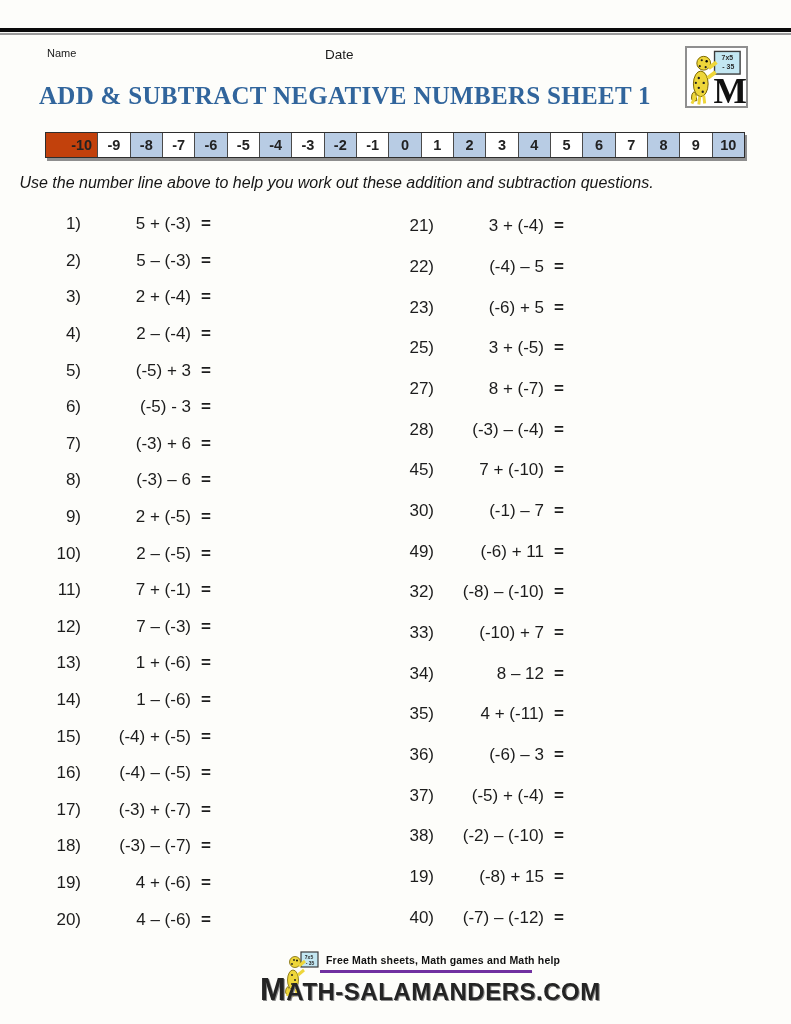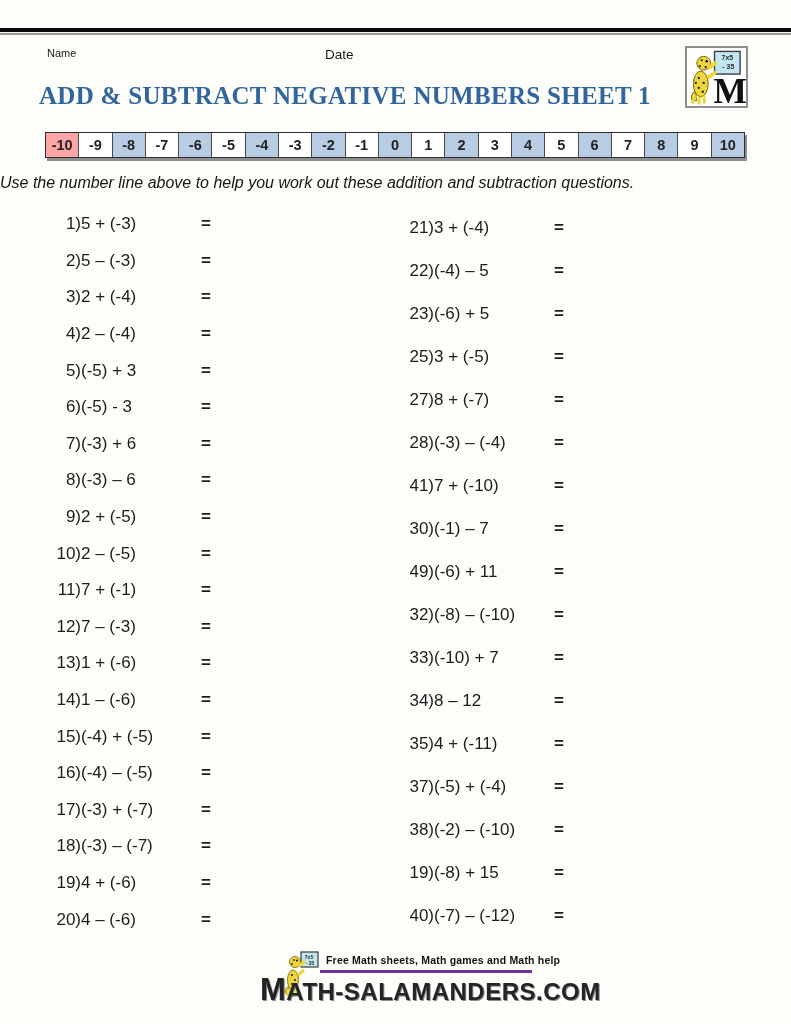--- a/index.html
+++ b/index.html
@@ -25,31 +25,31 @@
            font-weight:bold; font-size:25px; letter-spacing:0.3px; color:#31659c; white-space:nowrap; }
 
   
   .number-line { position:absolute; left:45px; top:132px; width:700px; height:26px;
                  display:flex; border:1.5px solid #2e2e2e;
                  box-shadow:2px 3px 0 #8e8e8e; background:#ffffff; }
   .nl-cell { flex:1; border-left:1px solid #4a4a4a; display:flex; align-items:center;
              justify-content:center; font-size:14.5px; font-weight:600; color:#222; }
   .nl-cell:first-child { border-left:none; }
 
-  .instruction { position:absolute; left:0; top:174px; width:673px; text-align:left;
+  .instruction { position:absolute; left:0; top:174px; width:673px; text-align:center;
                  font-style:italic; font-size:16px; color:#161616; }
 
   
   .problems { position:absolute; left:0; top:206px; display:flex; }
   .problems table { border-collapse:collapse; }
   .problems td { height:36.6px; vertical-align:middle; font-size:17px; color:#1c1c1c; white-space:nowrap; }
   .col-left  { margin-left:35px; }
   .col-right { margin-left:167px; }
   td.pnum  { width:46px;  text-align:right; }
-  td.pexpr { width:110px; text-align:left; }
+  td.pexpr { width:110px; text-align:right; }
   td.peq   { width:30px;  text-align:center; font-weight:600; }
 
   
   .f-salamander { position:absolute; left:283px; top:950px; width:38px; height:48px; }
   .f-salamander svg { display:block; width:100%; height:100%; }
   .f-tagline { position:absolute; left:326px; top:954px; font-size:10.5px; font-weight:bold;
                letter-spacing:0.2px; color:#111; white-space:nowrap; }
   .f-underline { position:absolute; left:320px; top:970px; width:212px; height:3px; background:#7030a0; }
   .f-site { position:absolute; left:260px; top:972px; font-size:24px; font-weight:bold;
             letter-spacing:0.5px; color:#242424; text-shadow:1px 1px 0 #8a8a8a; white-space:nowrap; }
@@ -96,21 +96,21 @@
         <circle cx="19" cy="19" r="1.1"></circle>
           <circle cx="9" cy="35" r="1.1"></circle>
       </g>
       <circle cx="20" cy="13" r="1.2" fill="#000"></circle>
     </svg>
   </div>
 
   <div class="title">ADD &amp; SUBTRACT NEGATIVE NUMBERS SHEET 1</div>
 
   <div class="number-line">
-      <div class="nl-cell" style="background: #fca5a5;">-10</div>
+      <div class="nl-cell" style="background: #c2410c; padding-left: 20px;">-10</div>
       <div class="nl-cell" style="background: rgb(255, 255, 255);">-9</div>
       <div class="nl-cell" style="background: rgb(184, 204, 228);">-8</div>
       <div class="nl-cell" style="background: rgb(255, 255, 255);">-7</div>
       <div class="nl-cell" style="background: rgb(184, 204, 228);">-6</div>
       <div class="nl-cell" style="background: rgb(255, 255, 255);">-5</div>
       <div class="nl-cell" style="background: rgb(184, 204, 228);">-4</div>
       <div class="nl-cell" style="background: rgb(255, 255, 255);">-3</div>
       <div class="nl-cell" style="background: rgb(184, 204, 228);">-2</div>
       <div class="nl-cell" style="background: rgb(255, 255, 255);">-1</div>
       <div class="nl-cell" style="background: rgb(184, 204, 228);">0</div>
@@ -259,21 +259,21 @@
             <td class="pnum">27)</td>
             <td class="pexpr">8 + (-7)</td>
             <td class="peq">=</td>
           </tr>
           <tr>
             <td class="pnum">28)</td>
             <td class="pexpr">(-3) – (-4)</td>
             <td class="peq">=</td>
           </tr>
           <tr>
-            <td class="pnum">41)</td>
+            <td class="pnum">45)</td>
             <td class="pexpr">7 + (-10)</td>
             <td class="peq">=</td>
           </tr>
           <tr>
             <td class="pnum">30)</td>
             <td class="pexpr">(-1) – 7</td>
             <td class="peq">=</td>
           </tr>
           <tr>
             <td class="pnum">49)</td>
@@ -291,20 +291,25 @@
             <td class="peq">=</td>
           </tr>
           <tr>
             <td class="pnum">34)</td>
             <td class="pexpr">8 – 12</td>
             <td class="peq">=</td>
           </tr>
           <tr>
             <td class="pnum">35)</td>
             <td class="pexpr">4 + (-11)</td>
+            <td class="peq">=</td>
+          </tr>
+          <tr>
+            <td class="pnum">36)</td>
+            <td class="pexpr">(-6) – 3</td>
             <td class="peq">=</td>
           </tr>
           <tr>
             <td class="pnum">37)</td>
             <td class="pexpr">(-5) + (-4)</td>
             <td class="peq">=</td>
           </tr>
           <tr>
             <td class="pnum">38)</td>
             <td class="pexpr">(-2) – (-10)</td>

